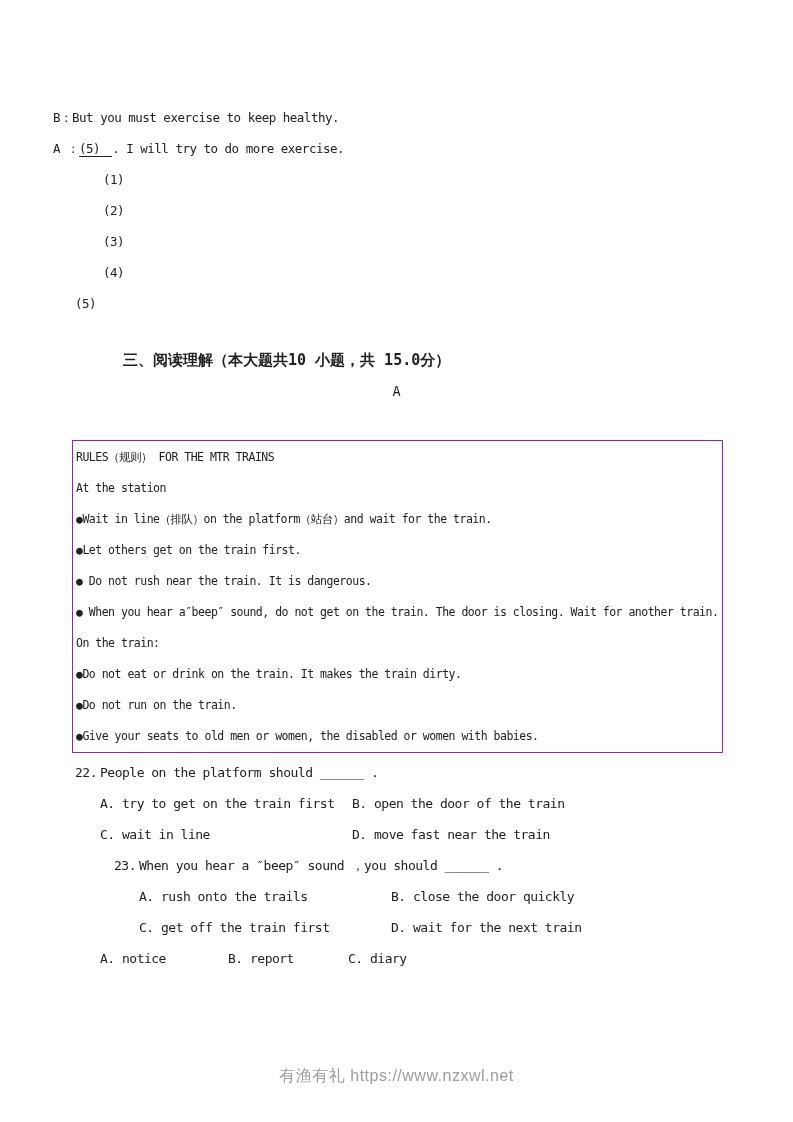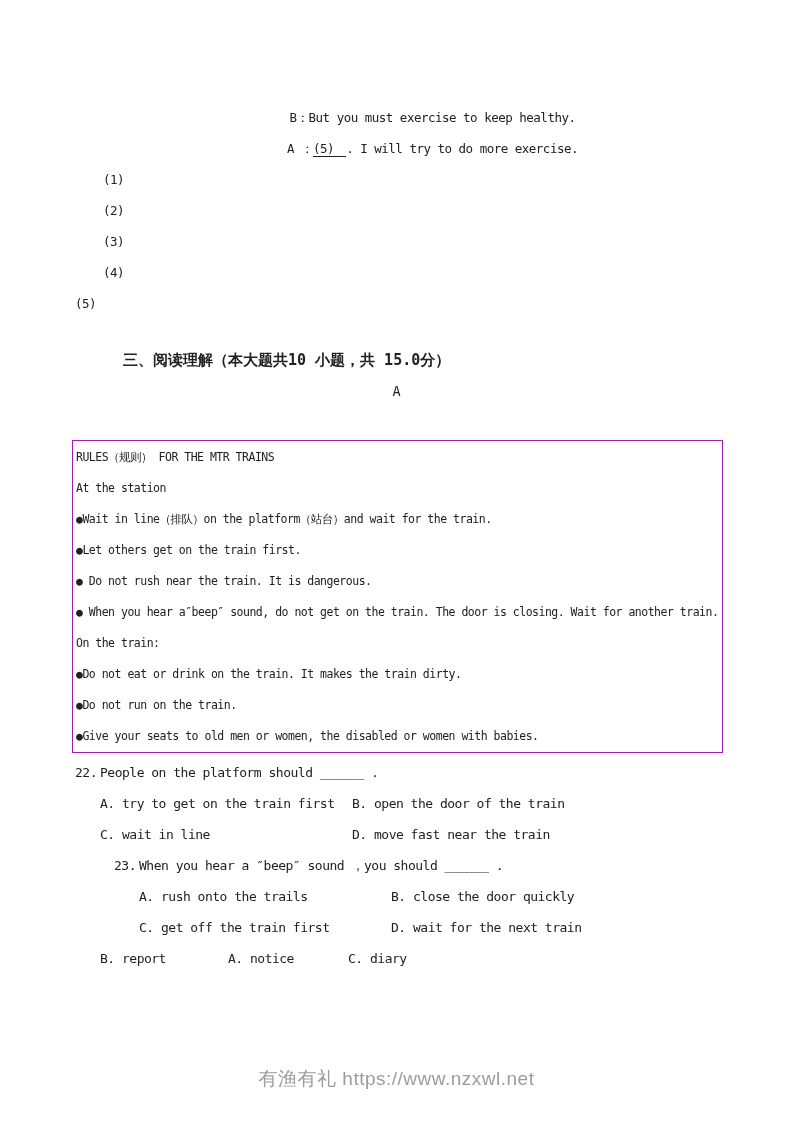--- a/index.html
+++ b/index.html
@@ -7,21 +7,21 @@
     position:relative;
     width:793px; height:1122px;
     background:#ffffff;
     color:#212121;
     font-family:"DejaVu Sans Mono","Liberation Mono",monospace;
     overflow:hidden;
   }
   
   .dialogue { position:absolute; top:102px; left:0; right:0; }
   .d-row { height:31px; line-height:31px; font-size:12.5px; letter-spacing:-0.5px; white-space:pre; }
-  .m100 { margin-left:72px;text-align:center; }
+  .m100 { margin-left:53px; }
   .m103 { margin-left:103px; }
   .m75  { margin-left:75px; }
   .blank-underline { border-bottom:1px solid #222; padding-right:5px; }
 
   
   .section-heading {
     position:absolute; top:350px; left:75px;
     font-size:15px; font-weight:bold; line-height:20px;margin-left:48px;
   }
   .passage-label {
@@ -52,21 +52,21 @@
   .q-num  { display:inline-block; width:25px; }
   .opts2 { margin-left:100px; display:grid; grid-template-columns:252px 1fr; }
   .opts4 { margin-left:100px; display:grid; grid-template-columns:128px 120px 117px 1fr; }
   .opt { height:31px; line-height:31px; white-space:pre; }
 
   
   .footer {
     position:absolute; top:1066px; left:0; width:100%;
     text-align:center;
     font-family:"Liberation Sans",sans-serif;
-    font-size:19px; color:#9c9c9c; letter-spacing:0.5px;
+    font-size:16px; color:#9c9c9c; letter-spacing:0.5px;
   }
 </style>
 </head>
 <body>
 
 <div class="page">
 
   <div class="dialogue">
     <div class="d-row m100">B：But you must exercise to keep healthy.</div>
     <div class="d-row m100"><span>A ：</span><span class="blank-underline">(5) </span><span>. I will try to do more exercise.</span></div>
@@ -109,21 +109,21 @@
     <div class="opts2">
       <span class="opt">A. rush onto the trails</span>
       <span class="opt">B. close the door quickly</span>
       <span class="opt">C. get off the train first</span>
       <span class="opt">D. wait for the next train</span>
     </div>
   </div>
 
   <div class="question" id="q24">
     <div class="opts4">
+      <span class="opt">A. notice</span>
       <span class="opt">B. report</span>
-      <span class="opt">A. notice</span>
       <span class="opt">C. diary</span>
     </div>
   </div>
 
   <div class="footer">有渔有礼 https://www.nzxwl.net</div>
 
 </div>
 
 </body></html>

